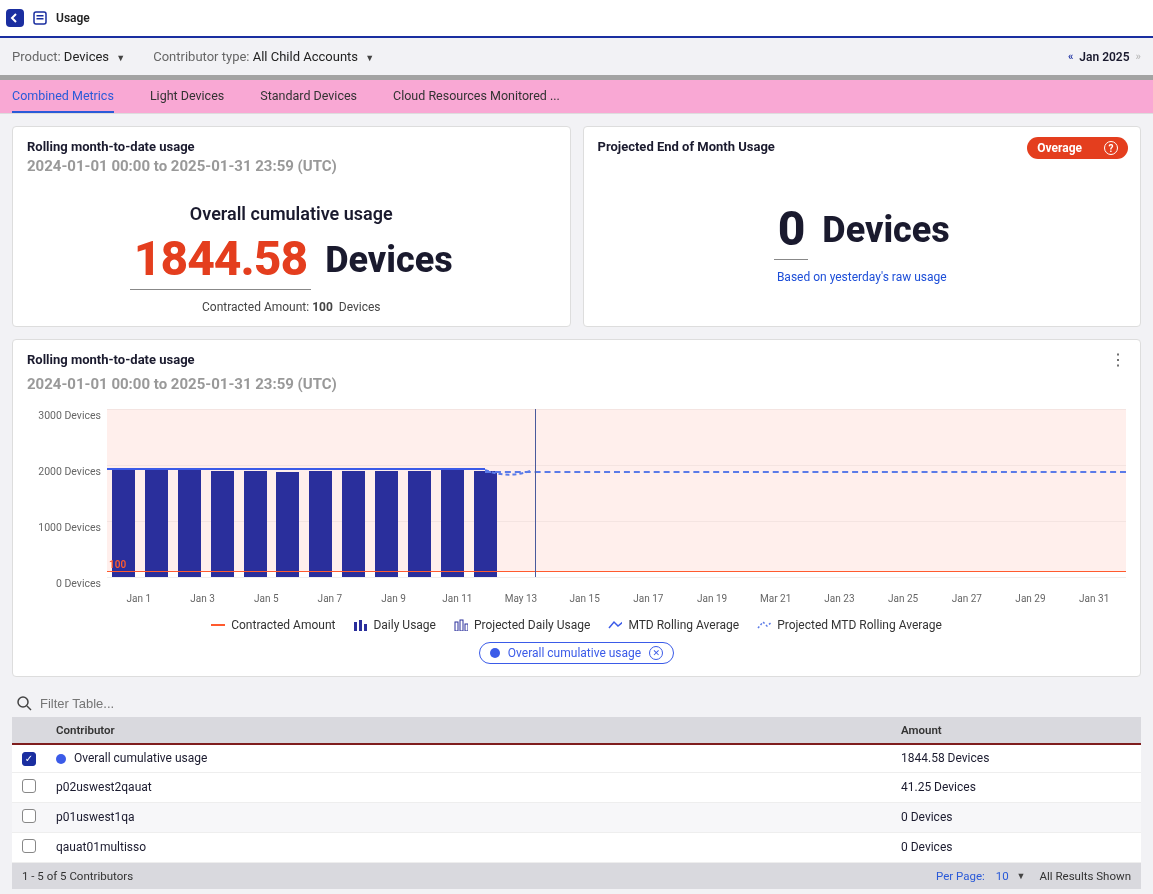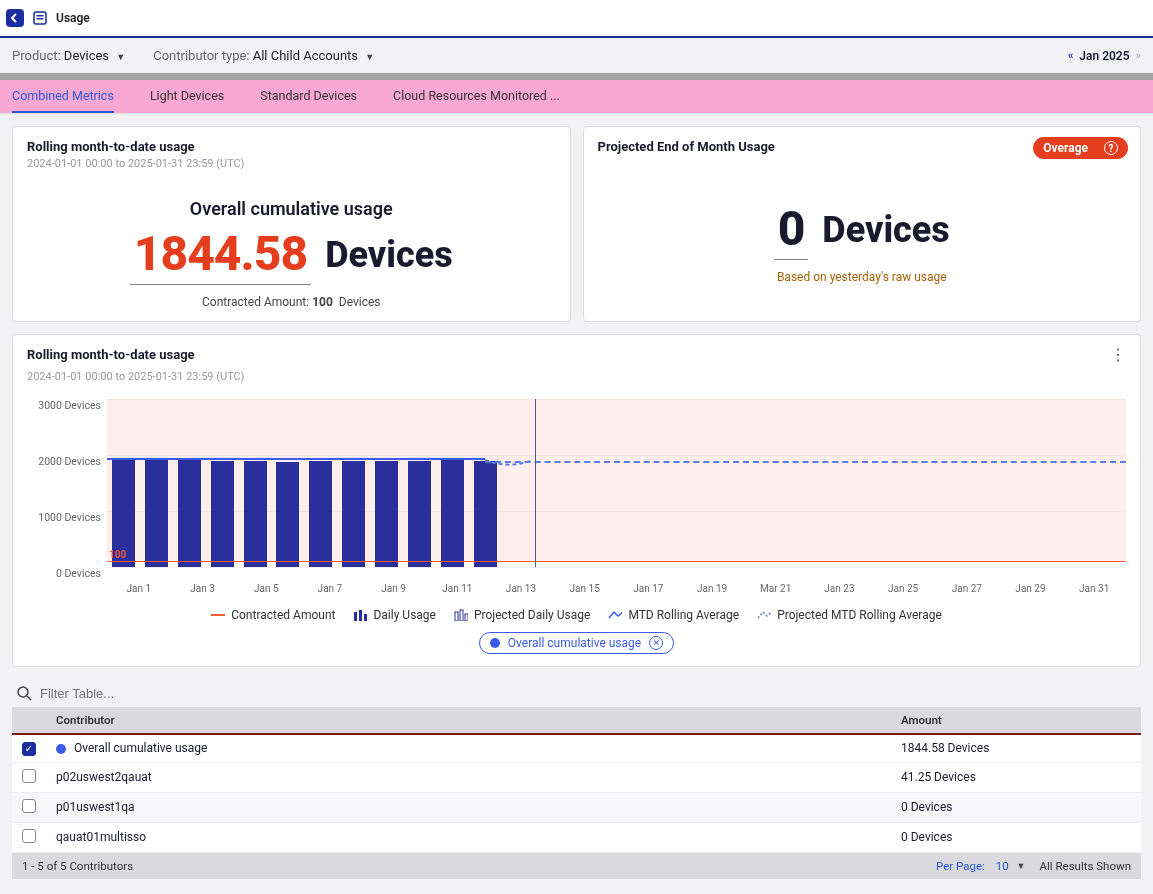--- a/index.html
+++ b/index.html
@@ -33,21 +33,21 @@
   }
   .nav-icon {
     width: 16px; height: 16px;
     display: inline-flex; align-items: center; justify-content: center;
     color: #1a2ea0;
   }
   .header-title { font-weight: 600; font-size: 12px; color: #222; }
   
   .filter-row {
     background: #f2f2f5;
-    border-bottom: 7px solid #a3a3a3;
+    border-bottom: 5px solid #a3a3a3;
     height: 42px;
     display: flex;
     align-items: center;
     padding: 0 12px;
     gap: 28px;
     font-size: 13px;
   }
   .filter-row .left { display: flex; gap: 28px; flex:1; }
   .filter-label { color: #666; }
   .filter-value { color: #222; font-weight: 400; }
@@ -72,36 +72,36 @@
   }
   .tab.active { color:#2a5ad8; border-bottom-color:#2a5ad8; }
   
   .content { padding: 12px; display:flex; flex-direction:column; gap:12px; }
   .cards-row { display:flex; gap:12px; }
   .card {
     flex:1; background:#fff; border:1px solid #ddd; border-radius:4px;
     padding:12px 14px; min-height: 190px; position:relative;
   }
   .card-title { font-weight:700; font-size:13px; }
-  .card-subtitle { color:#999; font-size:11px; margin-top:3px; }
+  .card-subtitle { color:#999; font-size:15px; margin-top:3px;font-weight:bold; }
   .big-metric { text-align:center; margin-top: 28px; }
   .metric-label { font-size:18px; font-weight:600; margin-bottom: 6px; }
   .metric-row { display:flex; align-items:center; justify-content:center; gap:14px; }
   .metric-number {
     font-size: 48px; font-weight: 800; color:#e43e1e;
     border-bottom:1px solid #888; padding:0 4px 2px 4px;
     letter-spacing:-1px;
   }
   .metric-unit { font-size: 36px; font-weight:800; color:#1a1a2e; }
   .metric-caption { margin-top:10px; font-size:12px; color:#444; }
   .metric-caption strong { font-weight:700; }
   .overage-pill {
     position:absolute; top:10px; right:12px;
     background:#e43e1e; color:#fff; font-weight:700; font-size:12px;
-    border-radius: 16px; padding:4px 10px; display:flex; align-items:center; gap:16px;margin-left:45px;
+    border-radius: 16px; padding:4px 10px; display:flex; align-items:center; gap:22px;margin-left:45px;
   }
   .overage-pill .q {
     border:1.5px solid #fff; border-radius:50%;
     width:14px; height:14px; display:inline-flex; align-items:center; justify-content:center;
     font-size:10px; font-weight:700;
   }
   
   .chart-card { background:#fff; border:1px solid #ddd; border-radius:4px; padding:12px 14px; position:relative; }
   .chart-card .more { position:absolute; top:12px; right:14px; color:#555; font-size:16px; line-height:1; cursor:pointer; }
   .chart-area { margin-top:16px; }
@@ -228,21 +228,21 @@
       <div class="card-title">Projected End of Month Usage</div>
       <div class="overage-pill">
         <span>Overage</span>
         <span class="q">?</span>
       </div>
       <div class="big-metric" style="margin-top:46px;">
         <div class="metric-row">
           <span class="metric-number" style="color:#1a1a2e;">0</span>
           <span class="metric-unit">Devices</span>
         </div>
-        <div class="metric-caption" style="color:#a16207;">Based on yesterday's raw usage</div>
+        <div class="metric-caption" style="color:#1d4ed8;">Based on yesterday's raw usage</div>
       </div>
     </div>
   </div>
 
   <div class="chart-card">
     <div class="card-title">Rolling month-to-date usage</div>
     <div class="more">⋮</div>
     <div class="card-subtitle" style="margin-top:8px;">2024-01-01 00:00 to 2025-01-31 23:59 (UTC)</div>
 
     <div class="chart-area">
@@ -281,21 +281,21 @@
             <div class="today-line" style="left: 427.742px;"></div>
           </div>
       </div>
       <div class="xaxis" id="x-labels">
           <div>Jan 1</div>
           <div>Jan 3</div>
           <div>Jan 5</div>
           <div>Jan 7</div>
           <div>Jan 9</div>
           <div>Jan 11</div>
-          <div>Jan 13</div>
+          <div>May 13</div>
           <div>Jan 15</div>
           <div>Jan 17</div>
           <div>Jan 19</div>
           <div>Mar 21</div>
           <div>Jan 23</div>
           <div>Jan 25</div>
           <div>Jan 27</div>
           <div>Jan 29</div>
           <div>Jan 31</div>
         </div>

